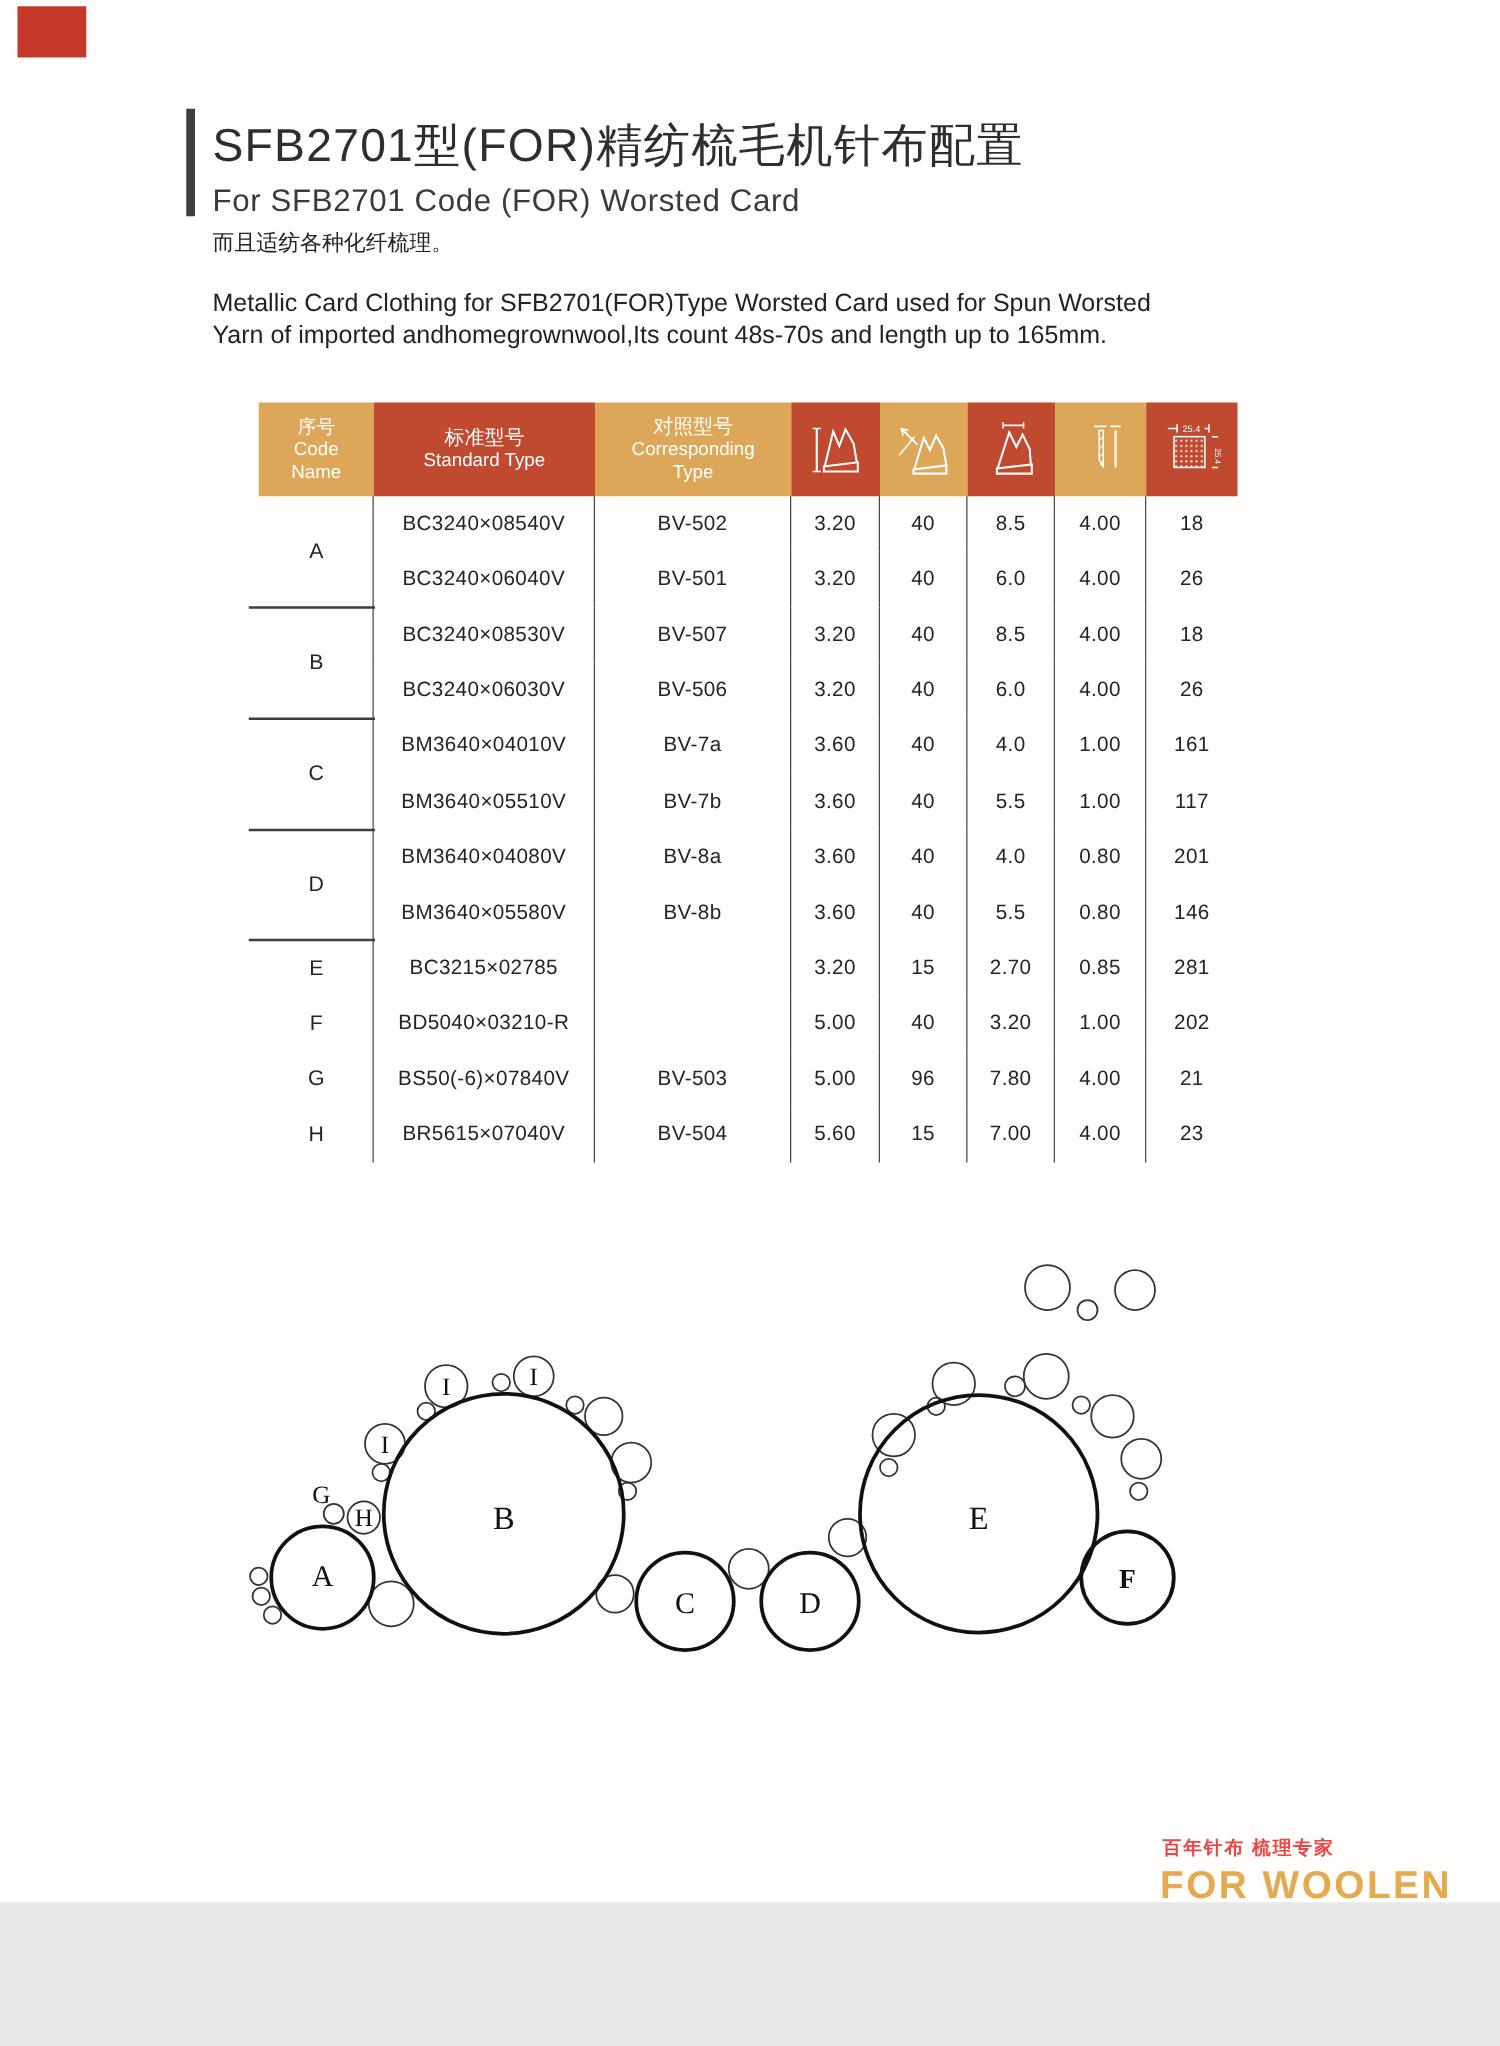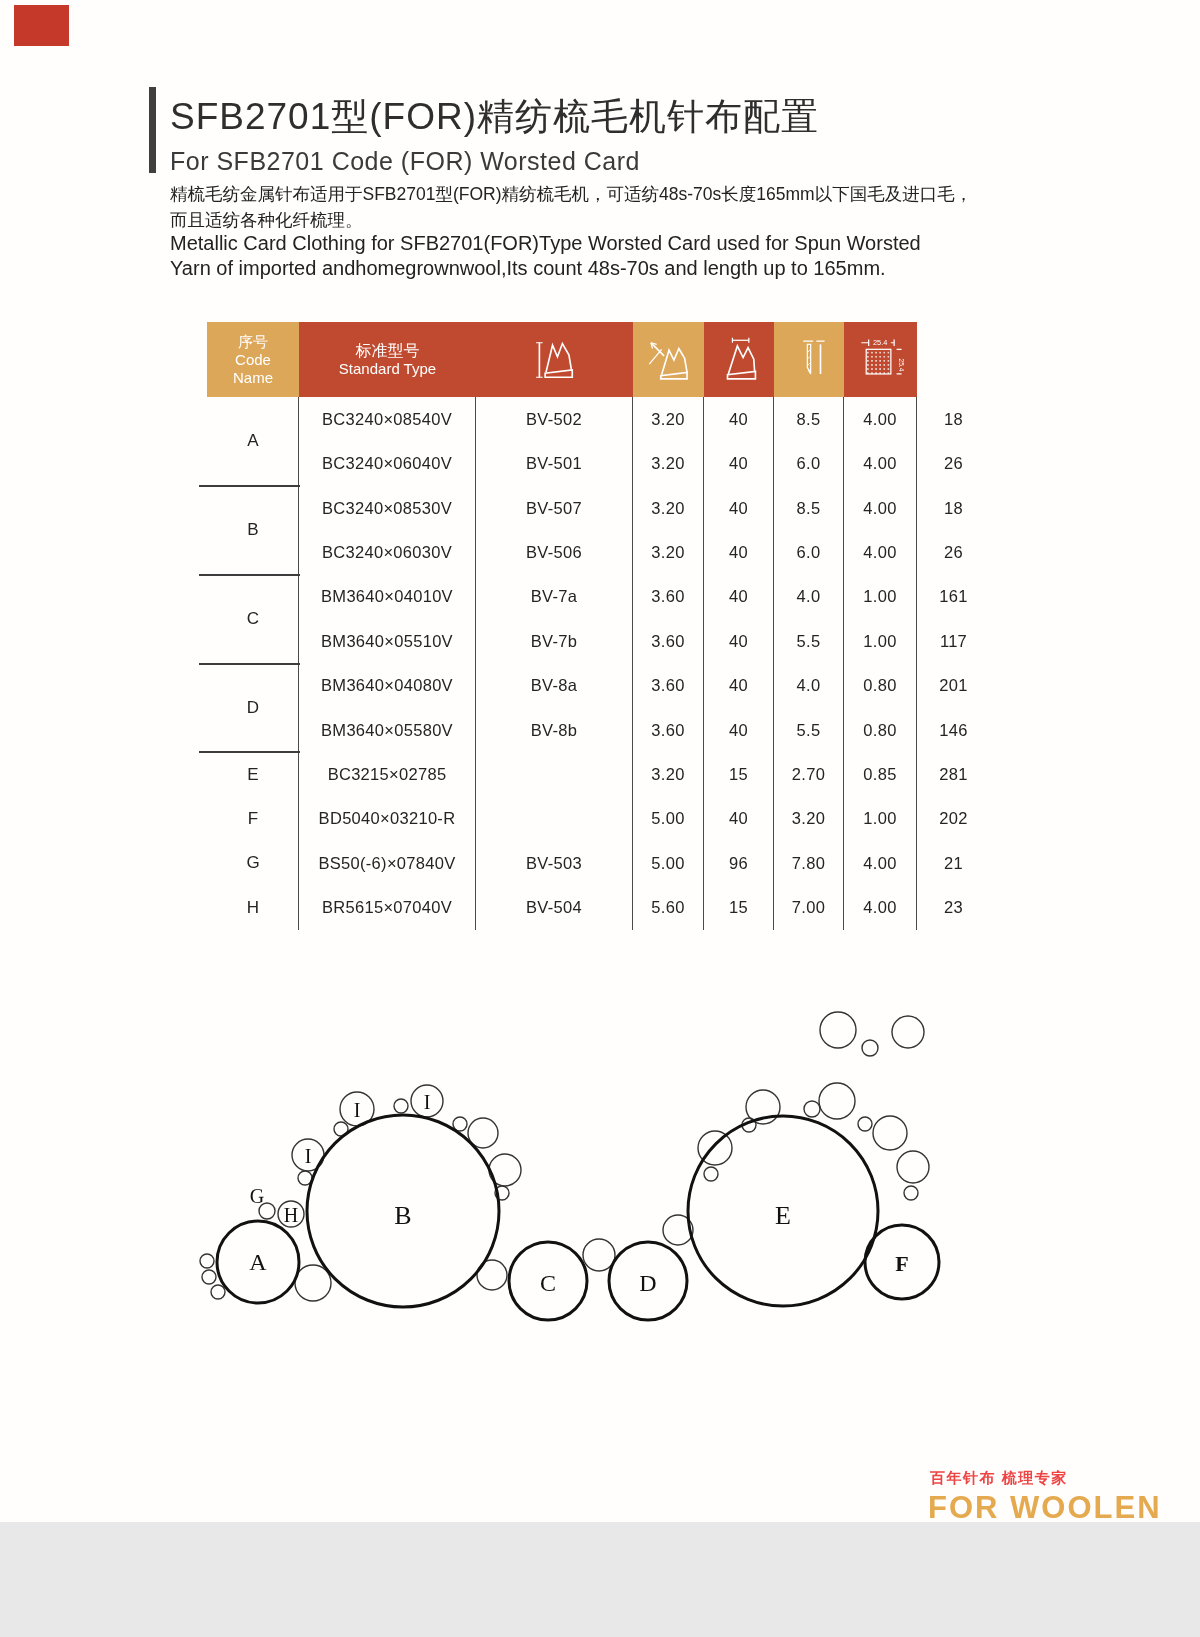--- a/index.html
+++ b/index.html
@@ -43,37 +43,41 @@
 <body>
 
 <div class="page">
 
   <div class="abs corner-mark"></div>
 
   <div class="abs title-bar"></div>
   <div class="abs title-cn">SFB2701型(FOR)精纺梳毛机针布配置</div>
   <div class="abs title-en">For SFB2701 Code (FOR) Worsted Card</div>
   <div class="abs desc-cn">
-    <div>精梳毛纺金属针布适用于SFB2701型(FOR)精纺梳毛机，可适纺48s-70s长度165mm以下国毛及进口毛，</div>
     <div>而且适纺各种化纤梳理。</div>
   </div>
   <div class="abs desc-en">
     <div>Metallic Card Clothing for SFB2701(FOR)Type Worsted Card used for Spun Worsted</div>
     <div>Yarn of imported andhomegrownwool,Its count 48s-70s and length up to 165mm.</div>
   </div>
 
   <div class="abs thead">
     <div class="hc hc-tan">
       <div>序号</div>
       <div>Code</div>
       <div>Name</div>
     </div>
     <div class="hc hc-red">
       <div style="font-size:16px">标准型号</div>
       <div>Standard Type</div>
+    </div>
+    <div class="hc hc-tan">
+      <div style="font-size:16px">对照型号</div>
+      <div>Corresponding</div>
+      <div>Type</div>
     </div>
     <div class="hc hc-red">
       <svg viewBox="0 0 56 62" width="46" height="54" fill="none" stroke="#fff" stroke-width="2">
         <path d="M9 10 V52"></path>
           <path d="M5 10 h8 M5 52 h8" stroke-width="1.5"></path>
         <path d="M16 52 H49 V43 L16 47 Z"></path>
         <path d="M17 46 L25 13 L31 27 L37 11 L45 25 L48 43"></path>
       </svg>
     </div>
     <div class="hc hc-tan">

